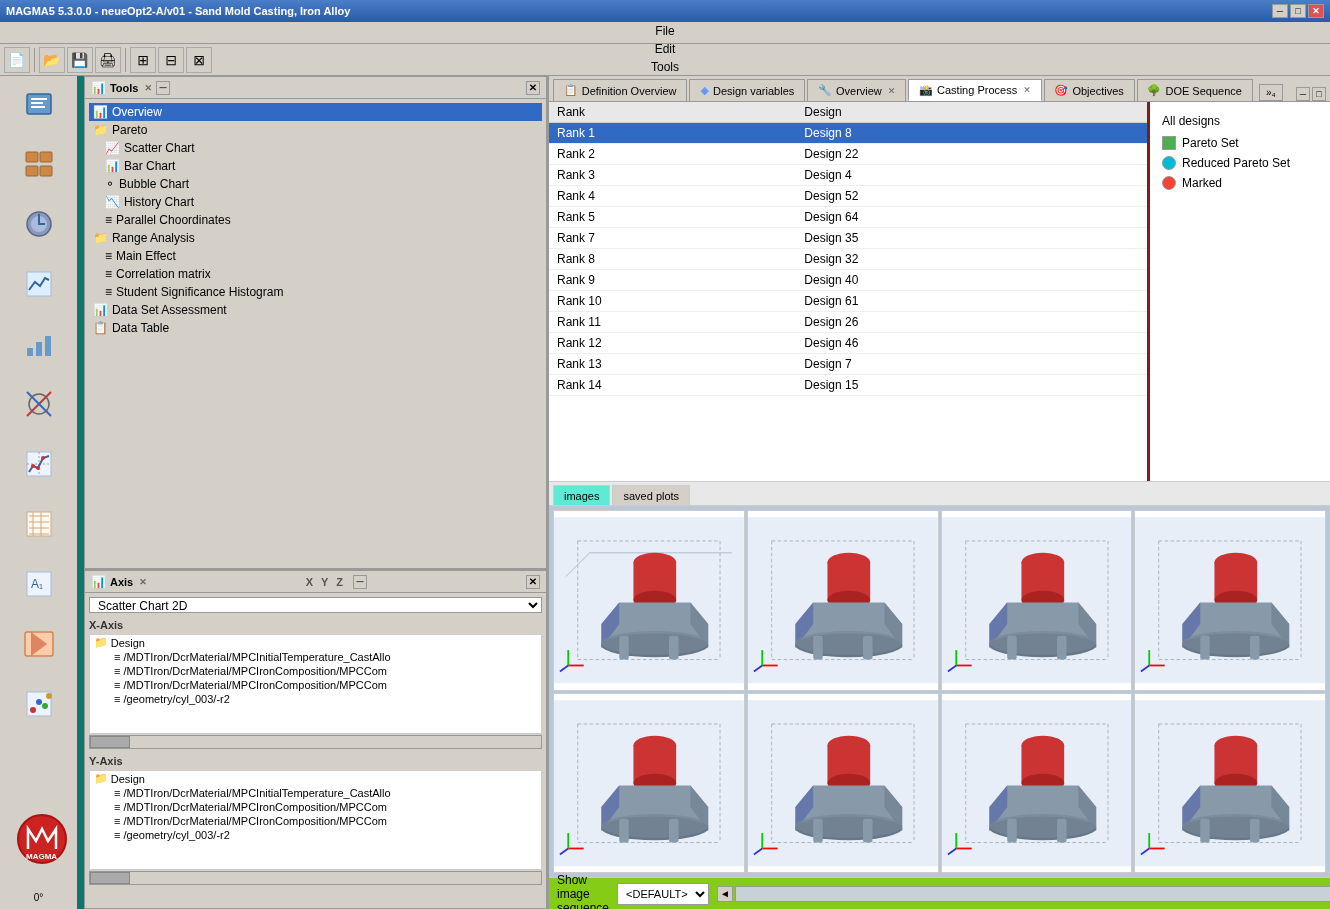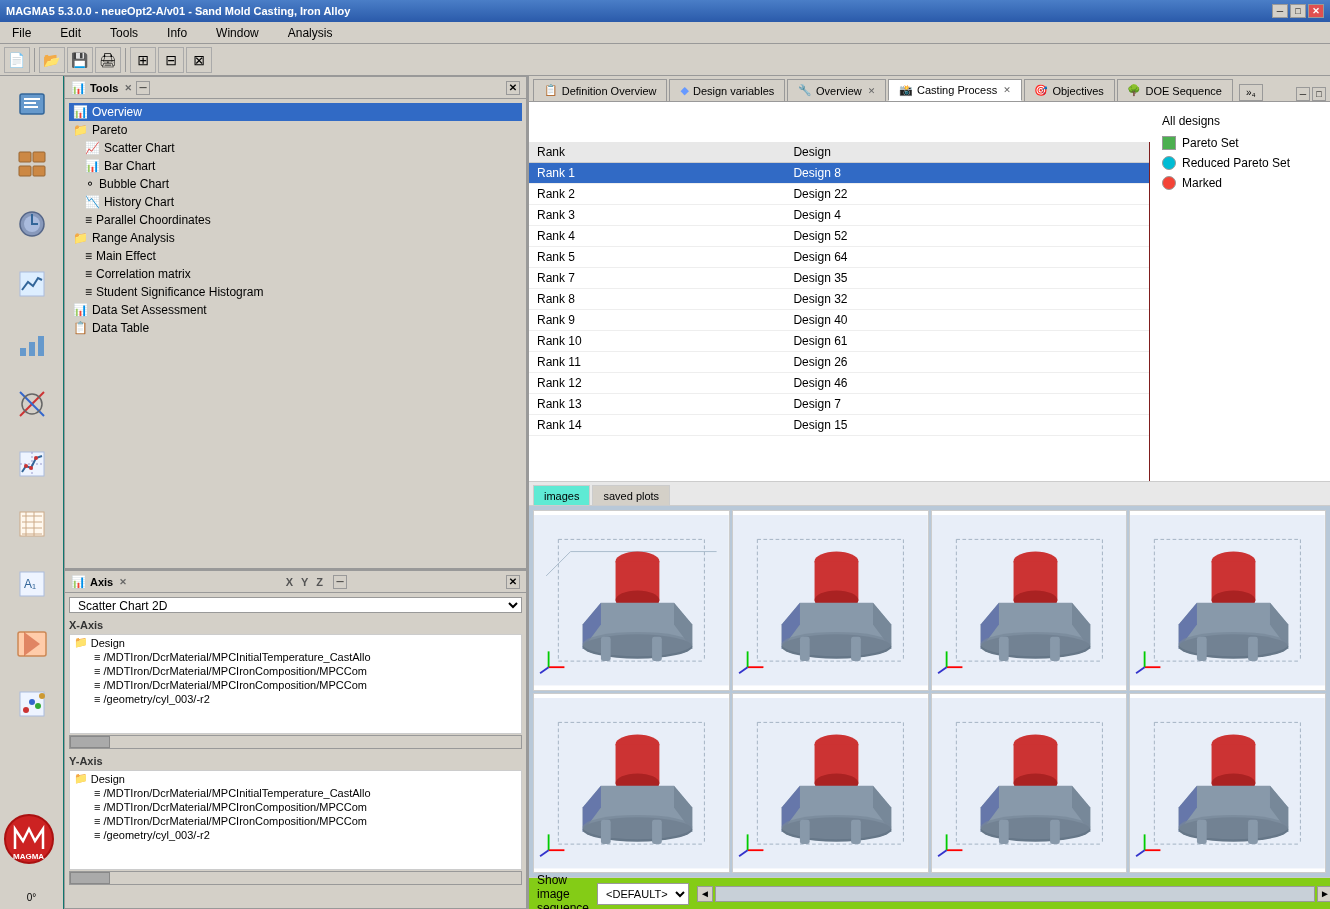--- a/index.html
+++ b/index.html
@@ -5,33 +5,33 @@
     * { box-sizing: border-box; margin: 0; padding: 0; }
     body { font-family: 'Segoe UI', Tahoma, Arial, sans-serif; font-size: 12px; background: #d4d0c8; overflow: hidden; width: 1330px; height: 909px; }
 
     
     .title-bar { background: linear-gradient(to bottom, #4a7ec7, #2a5aaa); color: white; height: 22px; display: flex; align-items: center; justify-content: space-between; padding: 0 6px; font-size: 11px; font-weight: bold; }
     .title-bar-controls { display: flex; gap: 2px; }
     .title-btn { width: 16px; height: 14px; background: #d4d0c8; border: 1px solid #999; font-size: 9px; display: flex; align-items: center; justify-content: center; cursor: pointer; color: black; }
     .title-btn.close { background: #e05050; color: white; }
 
     
-    .menu-bar { background: #d4d0c8; border-bottom: 1px solid #999; height: 22px; display: flex; align-items: center; padding: 0 4px; gap: 13px; }
+    .menu-bar { background: #d4d0c8; border-bottom: 1px solid #999; height: 22px; display: flex; align-items: center; padding: 0 4px; gap: 0; flex-direction: column; }
     .menu-item { padding: 2px 8px; font-size: 12px; cursor: pointer; color: black; }
 
     
     .toolbar { background: #d4d0c8; border-bottom: 1px solid #999; height: 32px; display: flex; align-items: center; padding: 2px 4px; gap: 2px; }
     .toolbar-btn { width: 26px; height: 26px; background: #d4d0c8; border: 1px solid #aaa; display: flex; align-items: center; justify-content: center; cursor: pointer; font-size: 14px; }
     .toolbar-sep { width: 1px; height: 24px; background: #999; margin: 0 2px; }
 
     
     .main-layout { display: flex; height: calc(909px - 76px); }
 
     
-    .icon-panel { width: 64px; background: #d4d0c8; border-right: 1px solid #0f766e; display: flex; flex-direction: column; align-items: center; padding: 4px 0; gap: 12px; overflow: hidden; }
+    .icon-panel { width: 84px; background: #d4d0c8; border-right: 7px solid #0f766e; display: flex; flex-direction: column; align-items: center; padding: 4px 0; gap: 12px; overflow: hidden; }
     .icon-btn { width: 50px; height: 48px; background: #d4d0c8; border: 1px solid transparent; display: flex; flex-direction: column; align-items: center; justify-content: center; cursor: pointer; font-size: 10px; color: #333; }
     .icon-shape { width: 32px; height: 32px; display: flex; align-items: center; justify-content: center; }
 
     .left-panels { width: 465px; display: flex; flex-direction: column; border-right: 2px solid #999; }
 
     
     .panel { background: #d4d0c8; border: 1px solid #999; }
     .panel-header { background: #d4d0c8; border-bottom: 1px solid #999; height: 22px; display: flex; align-items: center; padding: 0 6px; gap: 4px; font-size: 11px; font-weight: bold; }
     .panel-close { font-size: 10px; cursor: pointer; margin-left: auto; width: 14px; height: 14px; display: flex; align-items: center; justify-content: center; border: 1px solid #999; background: #d4d0c8; }
     .panel-minimize { font-size: 10px; cursor: pointer; width: 14px; height: 14px; display: flex; align-items: center; justify-content: center; border: 1px solid #999; background: #d4d0c8; }
@@ -65,21 +65,21 @@
     .tab-close { font-size: 9px; color: #666; margin-left: 2px; }
     .tab-overflow { padding: 2px 6px; background: #d4d0c8; border: 1px solid #999; cursor: pointer; font-size: 10px; margin-left: 4px; }
     .tab-bar-controls { margin-left: auto; display: flex; gap: 2px; }
     .tab-win-btn { width: 14px; height: 14px; border: 1px solid #999; background: #d4d0c8; display: flex; align-items: center; justify-content: center; font-size: 9px; cursor: pointer; }
 
     
     .content-panel { flex: 1; background: white; display: flex; flex-direction: column; overflow: hidden; }
 
     
     .top-content { display: flex; height: 380px; border-bottom: 1px solid #ccc; }
-    .rankings-table { flex: 1; overflow-y: auto; border-right: 1px solid #7f1d1d; margin-top: 40px; }
+    .rankings-table { flex: 1; overflow-y: auto; border-right: 3px solid #7f1d1d; }
     .rankings-table table { width: 100%; border-collapse: collapse; }
     .rankings-table th { background: #e8e8e8; border-bottom: 1px solid #ccc; padding: 3px 8px; text-align: left; font-size: 12px; font-weight: normal; position: sticky; top: 0; }
     .rankings-table td { padding: 3px 8px; font-size: 12px; border-bottom: 1px solid #eee; }
     .rankings-table tr.selected td { background: #316ac5; color: white; }
 
     .legend-panel { width: 180px; padding: 12px; background: white; }
     .legend-title { font-size: 12px; font-weight: normal; margin-bottom: 8px; }
     .legend-item { display: flex; align-items: flex-start; gap: 6px; margin-bottom: 6px; font-size: 12px; }
     .legend-color { width: 14px; height: 14px; border: 1px solid #999; }
 
@@ -242,21 +242,21 @@
             <rect x="4" y="4" width="24" height="24" fill="#eef4ff" stroke="#aabbdd" stroke-width="1"></rect>
             <circle cx="10" cy="22" r="3" fill="#cc3333"></circle>
             <circle cx="16" cy="14" r="3" fill="#3366cc"></circle>
             <circle cx="22" cy="18" r="3" fill="#33aa33"></circle>
             <circle cx="26" cy="8" r="3" fill="#cc9933"></circle>
           </svg>
       </div>
     </div>
     <div style="flex: 1;"></div>
 
-    <div style="width:58px; height:70px; display:flex; align-items:center; justify-content:flex-start; margin-bottom:4px;">
+    <div style="width:58px; height:70px; display:flex; align-items:center; justify-content:flex-end; margin-bottom:4px;">
       <svg width="52" height="52" viewBox="0 0 52 52">
         <circle cx="26" cy="26" r="24" fill="#cc2222" stroke="#aa1111" stroke-width="2"></circle>
         <path d="M12 36 L12 16 L20 28 L26 16 L32 28 L40 16 L40 36" stroke="white" stroke-width="2.5" fill="none"></path>
         <text x="10" y="46" font-size="8" fill="white" font-family="Arial" font-weight="bold">MAGMA</text>
       </svg>
     </div>
     <div style="font-size:10px; text-align:center; padding:2px;">0°</div>
   </div>
 
   <div class="left-panels">

